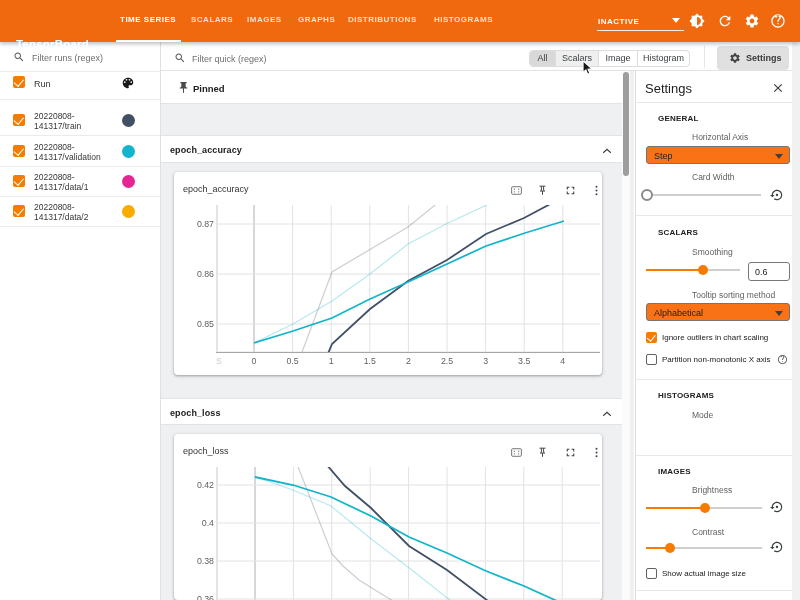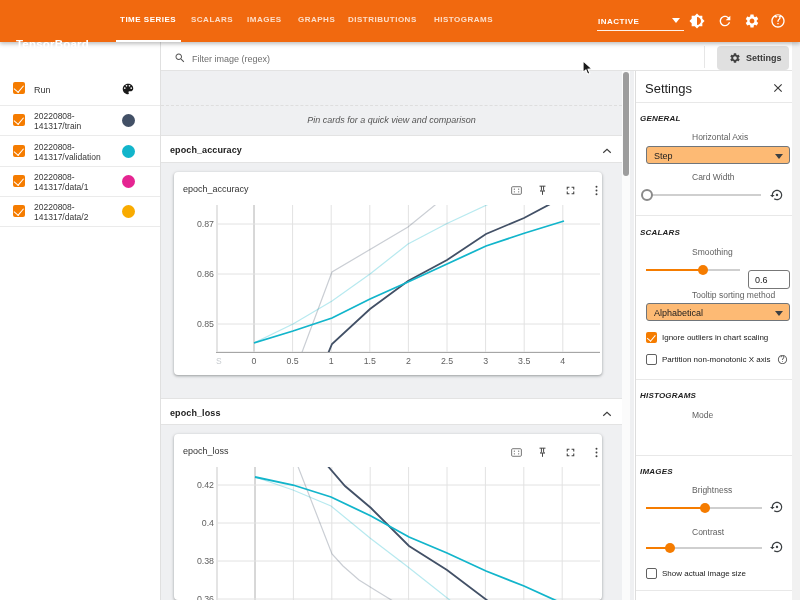--- a/index.html
+++ b/index.html
@@ -54,23 +54,23 @@
 .card { position:absolute; left:13px; width:428px; background:#fff; border-radius:4px; box-shadow:0 1px 2px rgba(60,64,67,.3), 0 1px 3px 1px rgba(60,64,67,.15); }
 .cardtitle { position:absolute; left:9px; top:12px; font-size:9px; color:#333; }
 .ci { position:absolute; width:13px; height:13px; }
 .ci svg { width:13px; height:13px; }
 
 
 #settings { position:absolute; left:635px; top:71px; width:157px; height:529px; background:#fff; border-left:1px solid #ddd; }
 #settings h1 { position:absolute; left:9px; top:10px; font-size:13px; font-weight:normal; color:#212121; }
 #sclose { position:absolute; left:135px; top:10px; width:14px; height:14px; }
 .sdiv { position:absolute; left:0; width:157px; height:1px; background:#e8e8e8; }
-.sect { position:absolute; left:4px; font-size:8px; font-weight:bold; color:#212121; letter-spacing:0.2px;font-style:italic; }
+.sect { position:absolute; left:22px; font-size:8px; font-weight:bold; color:#212121; letter-spacing:0.2px; }
 .slabel { position:absolute; left:10px; font-size:8.5px; color:#5f5f5f;margin-left:46px; }
-.sel { position:absolute; left:10px; width:144px; height:18px; border:1px solid #70757a; border-radius:3px; background:#fdba74; }
+.sel { position:absolute; left:10px; width:144px; height:18px; border:1px solid #70757a; border-radius:3px; background:#f97316; }
 .sel span { position:absolute; left:7px; top:4px; font-size:9px; color:#202020; }
 .sel:after { content:""; position:absolute; right:6px; top:6.5px; border-left:4.5px solid transparent; border-right:4.5px solid transparent; border-top:5px solid #3c4043; }
 .track { position:absolute; height:2px; background:#cfcfcf; }
 .trackfill { position:absolute; height:2px; background:#f57c00; }
 .thumb { position:absolute; width:10px; height:10px; border-radius:50%; background:#f57c00; }
 .thumb.hollow { background:#fff; border:2px solid #8a8a8a; width:12px; height:12px; }
 .reset { position:absolute; width:14px; height:14px; }
 .reset svg { width:14px; height:14px; fill:#3c4043; }
 .scbx { position:absolute; left:10px; width:11px; height:11px; background:#f57c00; border-radius:2px; }
 .scbx:after { content:""; position:absolute; left:3px; top:0.5px; width:3.5px; height:6.5px; border:solid #fff; border-width:0 1.5px 1.5px 0; transform:rotate(40deg); }
@@ -109,21 +109,27 @@
         </svg></div>
   <div class="hicon" style="left:744px;"><svg viewBox="0 0 24 24">
           <path d="M19.14 12.94c.04-.3.06-.61.06-.94 0-.32-.02-.64-.07-.94l2.03-1.58c.18-.14.23-.41.12-.61l-1.92-3.32c-.12-.22-.37-.29-.59-.22l-2.39.96c-.5-.38-1.03-.7-1.62-.94L14.4 2.81c-.04-.24-.24-.41-.48-.41h-3.84c-.24 0-.43.17-.47.41L9.25 5.35c-.59.24-1.13.57-1.62.94l-2.39-.96c-.22-.08-.47 0-.59.22L2.74 8.87c-.12.21-.08.47.12.61l2.03 1.58c-.05.3-.09.63-.09.94s.02.64.07.94l-2.03 1.58c-.18.14-.23.41-.12.61l1.92 3.32c.12.22.37.29.59.22l2.39-.96c.5.38 1.03.7 1.62.94l.36 2.54c.05.24.24.41.48.41h3.84c.24 0 .44-.17.47-.41l.36-2.54c.59-.24 1.13-.56 1.62-.94l2.39.96c.22.08.47 0 .59-.22l1.92-3.32c.12-.22.07-.47-.12-.61l-2.01-1.58zM12 15.6c-1.98 0-3.6-1.62-3.6-3.6s1.62-3.6 3.6-3.6 3.6 1.62 3.6 3.6-1.62 3.6-3.6 3.6z"></path>
         </svg></div>
   <div class="hicon" style="left:770px;"><svg viewBox="0 0 24 24">
           <path d="M12 2C6.48 2 2 6.48 2 12s4.48 10 10 10 10-4.48 10-10S17.52 2 12 2zm0 18c-4.41 0-8-3.59-8-8s3.59-8 8-8 8 3.59 8 8-3.59 8-8 8zm1-3h-2v-2h2v2zm2.07-7.75l-.9.92C13.45 10.9 13 11.5 13 13h-2v-.5c0-1.1.45-2.1 1.17-2.83l1.24-1.26c.37-.36.59-.86.59-1.41 0-1.1-.9-2-2-2s-2 .9-2 2H8c0-2.21 1.79-4 4-4s4 1.79 4 4c0 .88-.36 1.68-.93 2.25z"></path>
         </svg></div>
 </div>
 
 <div id="sidebar">
-  <div class="runrow" style="top:30px;height:34px;padding-left:8px;">
+  <div id="run-search">
+    <svg style="position:absolute;left:13px;top:9px;" width="12" height="12" viewBox="0 0 24 24">
+          <path fill="#545454" d="M15.5 14h-.79l-.28-.27C15.41 12.59 16 11.11 16 9.5 16 5.91 13.09 3 9.5 3S3 5.91 3 9.5 5.91 16 9.5 16c1.61 0 3.09-.59 4.23-1.57l.27.28v.79l5 4.99L20.49 19l-4.99-5zm-6 0C7.01 14 5 11.99 5 9.5S7.01 5 9.5 5 14 7.01 14 9.5 11.99 14 9.5 14z"></path>
+        </svg>
+    <span class="placeholder" style="position:absolute;left:32px;top:11px;">Filter runs (regex)</span>
+  </div>
+  <div class="runrow" style="top:24px;height:34px;padding-left:8px;">
     <div class="cbx" style="top:10px;"></div>
     <span class="runname" style="top:13px;font-size:9px;">Run</span>
     <svg style="position:absolute;left:121px;top:10px;" width="14" height="14" viewBox="0 0 24 24">
           <path fill="#1a1a1a" d="M12 3c-4.97 0-9 4.03-9 9s4.03 9 9 9c.83 0 1.5-.67 1.5-1.5 0-.39-.15-.74-.39-1.01-.23-.26-.38-.61-.38-.99 0-.83.67-1.5 1.5-1.5H16c2.76 0 5-2.24 5-5 0-4.42-4.03-8-9-8zm-5.5 9c-.83 0-1.5-.67-1.5-1.5S5.67 9 6.5 9 8 9.67 8 10.5 7.33 12 6.5 12zm3-4C8.67 8 8 7.33 8 6.5S8.67 5 9.5 5s1.5.67 1.5 1.5S10.33 8 9.5 8zm5 0c-.83 0-1.5-.67-1.5-1.5S13.67 5 14.5 5s1.5.67 1.5 1.5S15.33 8 14.5 8zm3 4c-.83 0-1.5-.67-1.5-1.5S16.67 9 17.5 9s1.5.67 1.5 1.5-.67 1.5-1.5 1.5z"></path>
         </svg>
   </div>
   <div class="runrow" style="top:64px;height:30px;">
     <div class="cbx" style="top:8px;"></div>
     <div class="runname" style="top:5px;">20220808-<br>141317/train</div>
     <div class="dot" style="top:8px;background:#425066;"></div>
@@ -143,35 +149,44 @@
     <div class="runname" style="top:5px;">20220808-<br>141317/data/2</div>
     <div class="dot" style="top:8px;background:#f9ab00;"></div>
   </div>
 </div>
 
 <div id="toolbar">
   <div id="tagsearch">
     <svg width="12" height="12" viewBox="0 0 24 24">
           <path fill="#545454" d="M15.5 14h-.79l-.28-.27C15.41 12.59 16 11.11 16 9.5 16 5.91 13.09 3 9.5 3S3 5.91 3 9.5 5.91 16 9.5 16c1.61 0 3.09-.59 4.23-1.57l.27.28v.79l5 4.99L20.49 19l-4.99-5zm-6 0C7.01 14 5 11.99 5 9.5S7.01 5 9.5 5 14 7.01 14 9.5 11.99 14 9.5 14z"></path>
         </svg>
-    <span class="placeholder" style="position:absolute;left:18px;top:4px;white-space:nowrap;">Filter image (regex)</span>
+    <span class="placeholder" style="position:absolute;left:18px;top:4px;white-space:nowrap;">Filter quick (regex)</span>
+  </div>
+  <div id="toggle">
+    <div class="tg on" style="width:25px;">All</div>
+    <div class="tg" style="width:43px;background:#efefef;">Scalars</div>
+    <div class="tg" style="width:39px;">Image</div>
+    <div class="tg" style="width:52px;">Histogram</div>
   </div>
   <div id="tb-divider"></div>
   <div id="setbtn">
     <svg viewBox="0 0 24 24">
           <path d="M19.14 12.94c.04-.3.06-.61.06-.94 0-.32-.02-.64-.07-.94l2.03-1.58c.18-.14.23-.41.12-.61l-1.92-3.32c-.12-.22-.37-.29-.59-.22l-2.39.96c-.5-.38-1.03-.7-1.62-.94L14.4 2.81c-.04-.24-.24-.41-.48-.41h-3.84c-.24 0-.43.17-.47.41L9.25 5.35c-.59.24-1.13.57-1.62.94l-2.39-.96c-.22-.08-.47 0-.59.22L2.74 8.87c-.12.21-.08.47.12.61l2.03 1.58c-.05.3-.09.63-.09.94s.02.64.07.94l-2.03 1.58c-.18.14-.23.41-.12.61l1.92 3.32c.12.22.37.29.59.22l2.39-.96c.5.38 1.03.7 1.62.94l.36 2.54c.05.24.24.41.48.41h3.84c.24 0 .44-.17.47-.41l.36-2.54c.59-.24 1.13-.56 1.62-.94l2.39.96c.22.08.47 0 .59-.22l1.92-3.32c.12-.22.07-.47-.12-.61l-2.01-1.58zM12 15.6c-1.98 0-3.6-1.62-3.6-3.6s1.62-3.6 3.6-3.6 3.6 1.62 3.6 3.6-1.62 3.6-3.6 3.6z"></path>
         </svg>
     <span>Settings</span>
   </div>
 </div>
 
 <div id="content">
-  <div id="pin-hint">
-        <span>Pin cards for a quick view and comparison</span>
-      </div>
+  <div class="whiterow" id="pinned-row">
+    <svg viewBox="0 0 24 24">
+          <path d="M16 9V4h1c.55 0 1-.45 1-1s-.45-1-1-1H7c-.55 0-1 .45-1 1s.45 1 1 1h1v5c0 1.66-1.34 3-3 3v2h5.97v7l1 1 1-1v-7H19v-2c-1.66 0-3-1.34-3-3z"></path>
+        </svg>
+    <b>Pinned</b>
+  </div>
 
   <div class="whiterow sechdr" style="top:64px;height:28px;">
     <b>epoch_accuracy</b>
     <svg viewBox="0 0 24 24">
           <polyline points="4.5,15.5 12,8.5 19.5,15.5" stroke-width="2.2"></polyline>
         </svg>
   </div>
 
   <div class="card" style="top:101px;height:203px;">
     <span class="cardtitle">epoch_accuracy</span>
@@ -319,21 +334,21 @@
   <div class="reset" style="left:134px;top:117px;"><svg viewBox="0 0 24 24">
           <path d="M14 12c0-1.1-.9-2-2-2s-2 .9-2 2 .9 2 2 2 2-.9 2-2zm-2-9c-4.97 0-9 4.03-9 9H0l4 4 4-4H5c0-3.87 3.13-7 7-7s7 3.13 7 7-3.13 7-7 7c-1.51 0-2.91-.49-4.06-1.3l-1.42 1.44C8.04 20.3 9.94 21 12 21c4.97 0 9-4.03 9-9s-4.03-9-9-9z"></path>
         </svg></div>
   <div class="sdiv" style="top:144px;"></div>
 
   <div class="sect" style="top:157px;">SCALARS</div>
   <div class="slabel" style="top:176px;">Smoothing</div>
   <div class="track" style="left:10px;top:198px;width:94px;"></div>
   <div class="trackfill" style="left:10px;top:198px;width:57px;"></div>
   <div class="thumb" style="left:62px;top:194px;"></div>
-  <div class="numbox" style="top:199px;text-align:center;">
+  <div class="numbox" style="top:191px;text-align:center;">
         <span>0.6</span>
       </div>
   <div class="slabel" style="top:219px;">Tooltip sorting method</div>
   <div class="sel" style="top:232px;">
         <span>Alphabetical</span>
       </div>
   <div class="scbx" style="top:261px;"></div>
   <div class="scblabel" style="top:262px;">Ignore outliers in chart scaling</div>
   <div class="scbx empty" style="top:283px;"></div>
   <div class="scblabel" style="top:284px;">Partition non-monotonic X axis</div>

